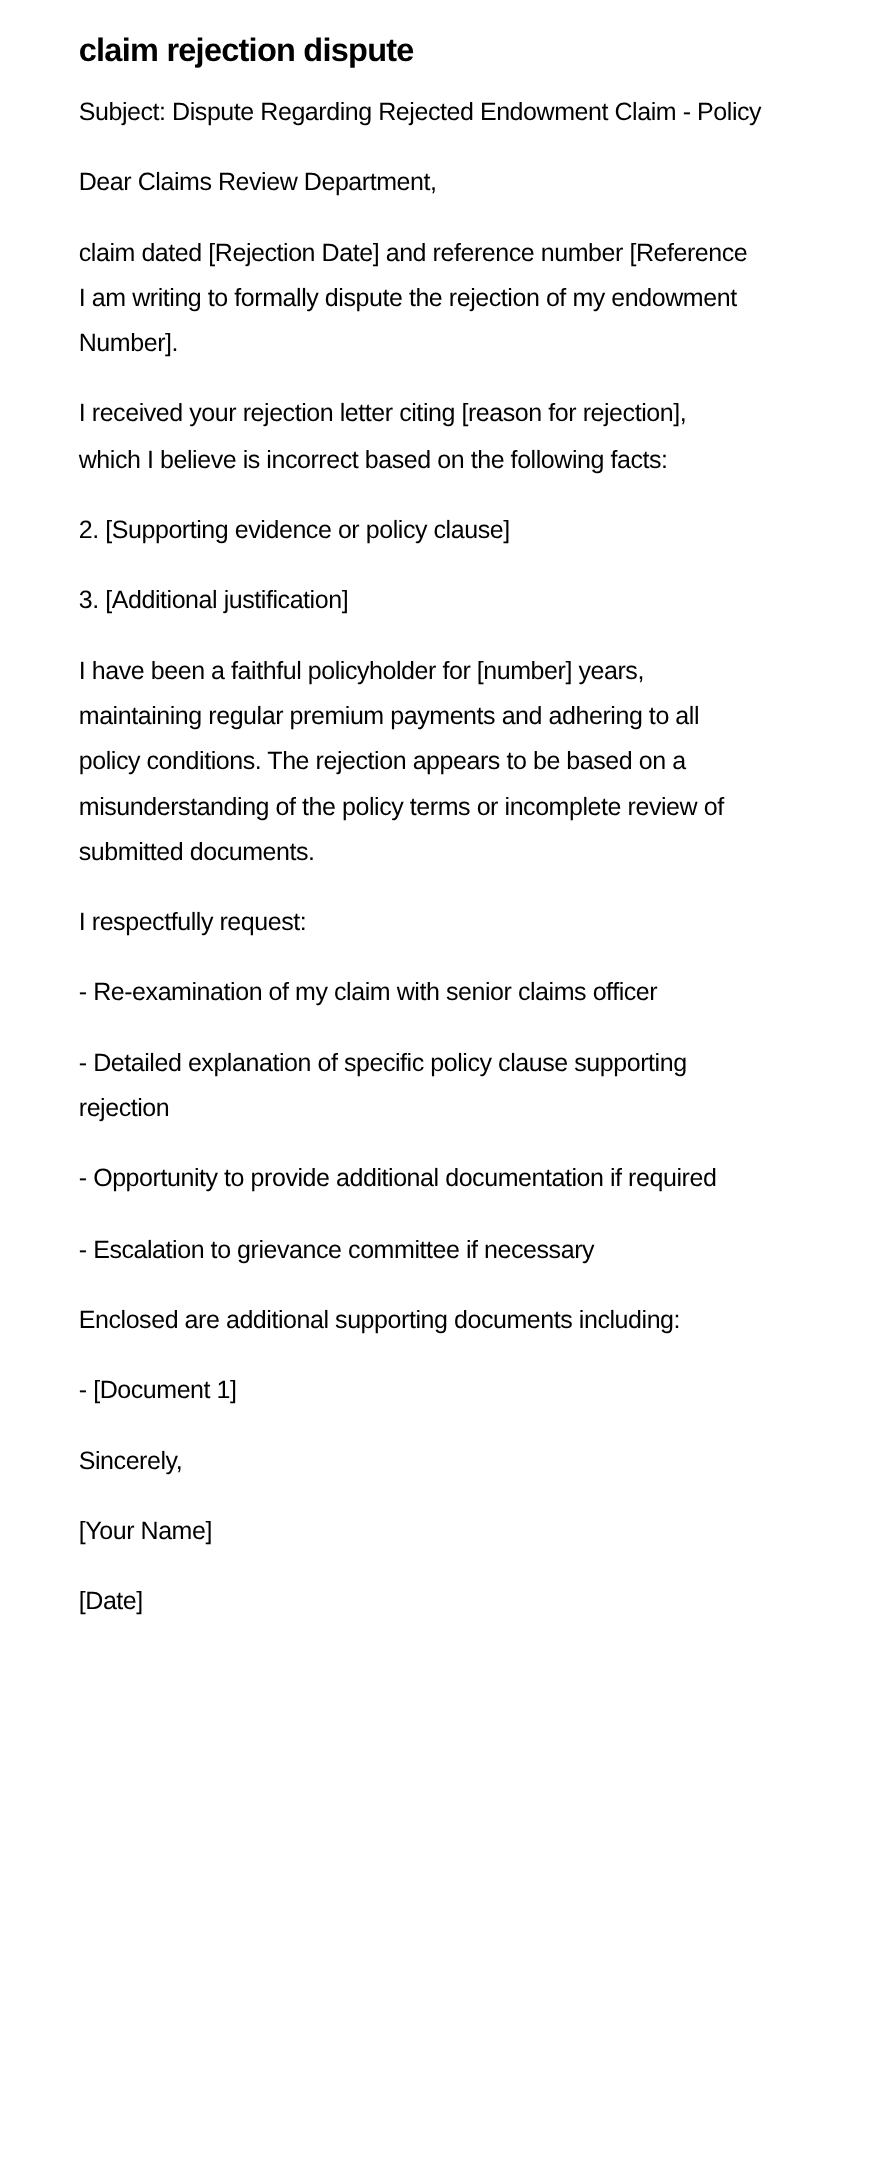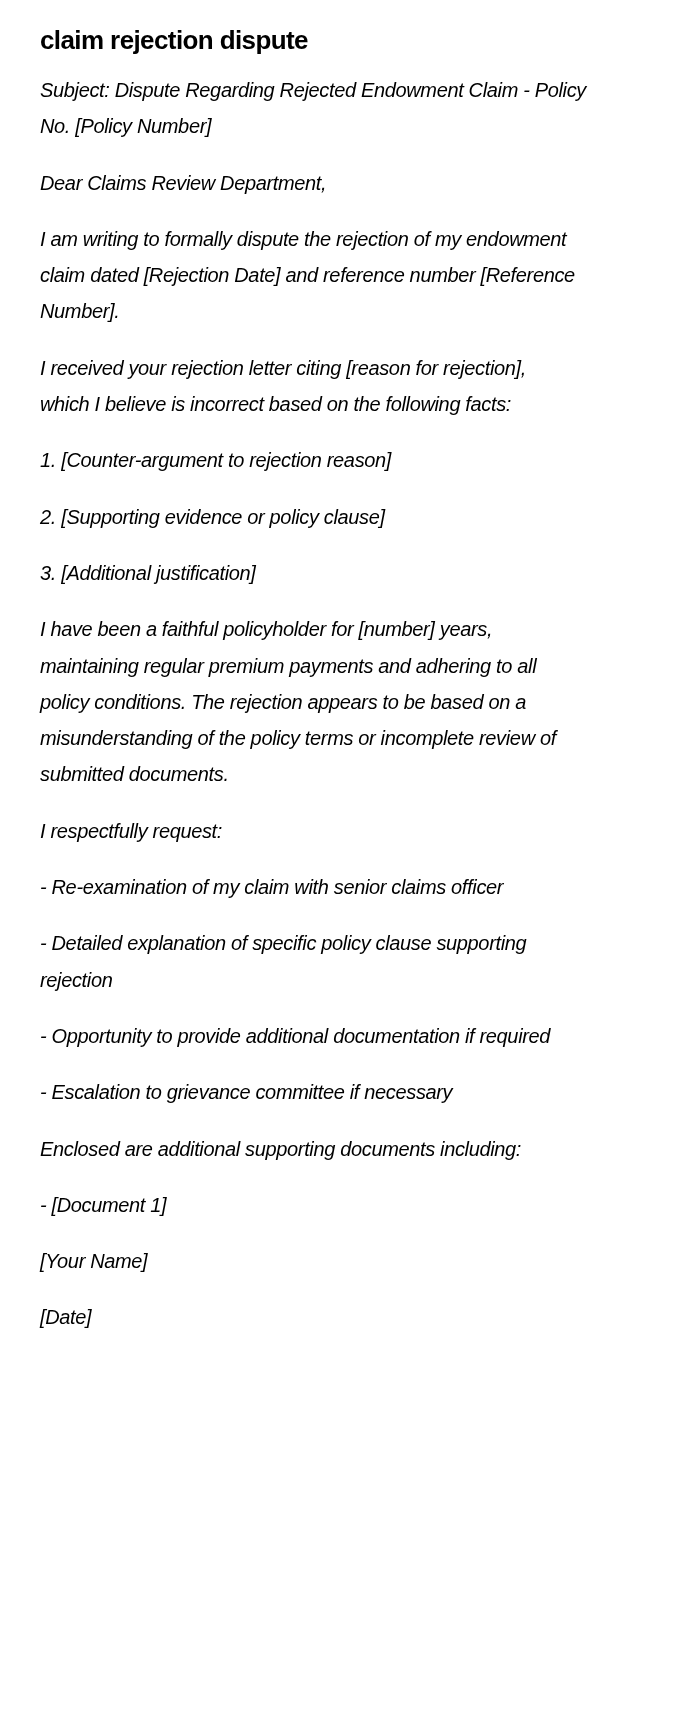--- a/index.html
+++ b/index.html
@@ -9,21 +9,21 @@
     }
     body {
       width: 700px;
       height: 1730px;
       overflow: hidden;
       color: #000000;
       font-family: "Liberation Sans", sans-serif;
     }
     .page {
       position: relative;
-      padding: 18px 40px 0 40px;
+      padding: 18px 40px 0 63px;
       box-sizing: border-box;
       width: 700px;
     }
     .doc-title {
       margin: 0 0 10px 0;
       font-size: 26px;
       font-weight: bold;
       line-height: 44px;
       letter-spacing: -0.6px;
       color: #000000;
@@ -31,52 +31,47 @@
     .doc-body {
       margin: 0;
       padding: 0;
     }
     .para {
       margin: 0 0 20px 0;
       font-size: 20px;
       line-height: 36.3px;
       letter-spacing: -0.35px;
       color: #000000;
-      font-style: italic;
     }
     .para .line {
       display: block;
       white-space: nowrap;
     }
   </style>
 </head>
 <body>
 
 <div class="page">
   <h1 class="doc-title">claim rejection dispute</h1>
 
   <div class="doc-body">
     <p class="para">
       <span class="line">Subject: Dispute Regarding Rejected Endowment Claim - Policy</span>
-      <span class="line">No. [Policy Number]</span>
     </p>
     <p class="para">
       <span class="line">Dear Claims Review Department,</span>
     </p>
     <p class="para">
+      <span class="line">claim dated [Rejection Date] and reference number [Reference</span>
       <span class="line">I am writing to formally dispute the rejection of my endowment</span>
-      <span class="line">claim dated [Rejection Date] and reference number [Reference</span>
       <span class="line">Number].</span>
     </p>
     <p class="para">
       <span class="line">I received your rejection letter citing [reason for rejection],</span>
       <span class="line">which I believe is incorrect based on the following facts:</span>
-    </p>
-    <p class="para">
-      <span class="line">1. [Counter-argument to rejection reason]</span>
     </p>
     <p class="para">
       <span class="line">2. [Supporting evidence or policy clause]</span>
     </p>
     <p class="para">
       <span class="line">3. [Additional justification]</span>
     </p>
     <p class="para">
       <span class="line">I have been a faithful policyholder for [number] years,</span>
       <span class="line">maintaining regular premium payments and adhering to all</span>
@@ -102,19 +97,22 @@
     </p>
     <p class="para">
       <span class="line">Enclosed are additional supporting documents including:</span>
     </p>
     <p class="para">
       <span class="line">- [Document 1]</span>
     </p>
     <p class="para">
     </p>
     <p class="para">
+      <span class="line">Sincerely,</span>
+    </p>
+    <p class="para">
       <span class="line">[Your Name]</span>
     </p>
     <p class="para">
       <span class="line">[Date]</span>
     </p>
   </div>
 </div>
 
 </body></html>

